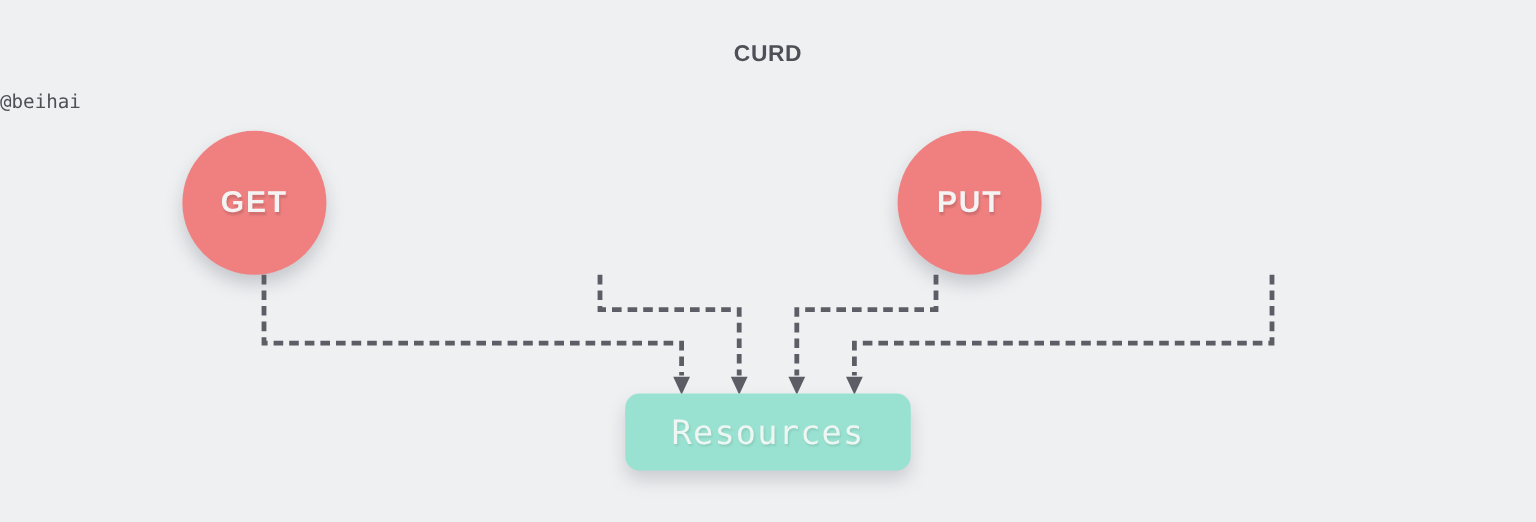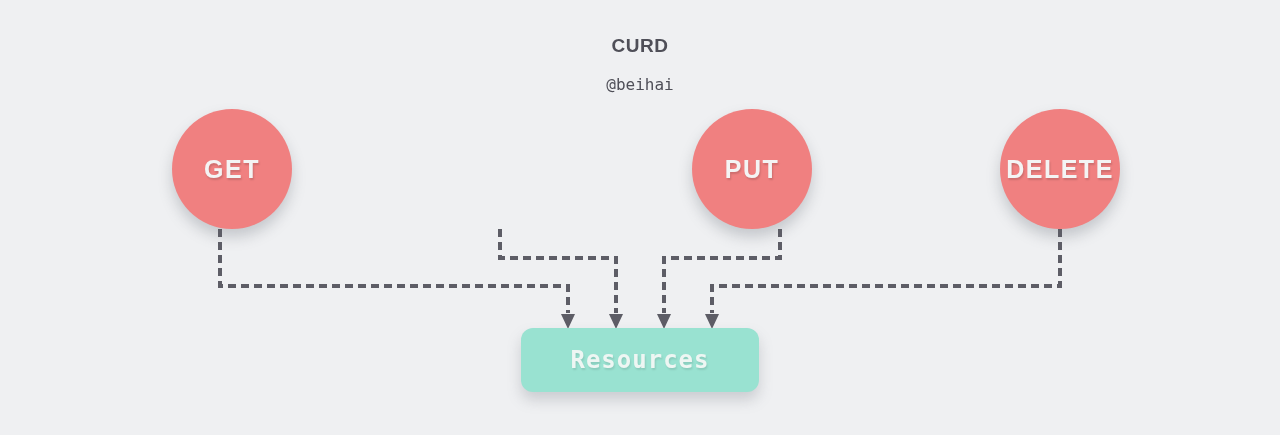--- a/index.html
+++ b/index.html
@@ -34,43 +34,42 @@
     letter-spacing: 0.5px;
     color: var(--title-text);
     line-height: 32px;
   }
 
   .subtitle {
     position: absolute;
     top: 74px;
     left: 0;
     width: 100%;
-    text-align: center;
     font-family: "DejaVu Sans Mono", monospace;
     font-size: 16px;
     font-weight: 500;
     color: var(--subtitle-text);
     line-height: 22px;
   }
 
   .node {
     position: absolute;
     top: 109px;
     width: 120px;
     height: 120px;
     border-radius: 50%;
     background: var(--node-fill);
     box-shadow: 0 8px 14px rgba(110, 115, 125, 0.32);
     display: flex;
     align-items: center;
     justify-content: center;
   }
-  .node-get    { left: 172px; }
+  .node-get    { left: 152px; }
   .node-post   { left: 440px; }
-  .node-put    { left: 692px; }
+  .node-put    { left: 748px; }
   .node-delete { left: 1000px; }
 
   .node-label {
     color: var(--node-text);
     font-size: 25px;
     font-weight: 700;
     letter-spacing: 1.5px;
     text-shadow: 1px 2px 2px rgba(0, 0, 0, 0.15);
   }
 
@@ -101,43 +100,40 @@
     height: 64px;
     border-radius: 12px;
     background: var(--resource-fill);
     box-shadow: 0 8px 14px rgba(110, 115, 125, 0.28);
     display: flex;
     align-items: center;
     justify-content: center;
   }
   .resource-label {
     font-family: "DejaVu Sans Mono", monospace;
-    font-size: 24px;
-    font-weight: 700;
+    font-size: 28px;
+    font-weight: 400;
     letter-spacing: 1px;
     color: var(--resource-text);
     text-shadow: 1px 2px 2px rgba(0, 0, 0, 0.10);
   }
 </style>
 </head>
 <body>
 
 <div class="stage">
 
   <div class="title">CURD</div>
   <div class="subtitle">@beihai</div>
 
   <div class="node node-get">
     <span class="node-label">GET</span>
   </div>
   <div class="node node-put">
     <span class="node-label">PUT</span>
-  </div>
-  <div class="node node-delete">
-    <span class="node-label">DELETE</span>
   </div>
 
   <svg class="connectors" viewBox="0 0 1280 435" xmlns="http://www.w3.org/2000/svg">
 
     <path d="M220,229 V286 H568 V313"></path>
     <polygon points="561,314 575,314 568,329"></polygon>
 
     <path d="M500,229 V258 H616 V313"></path>
     <polygon points="609,314 623,314 616,329"></polygon>
 

